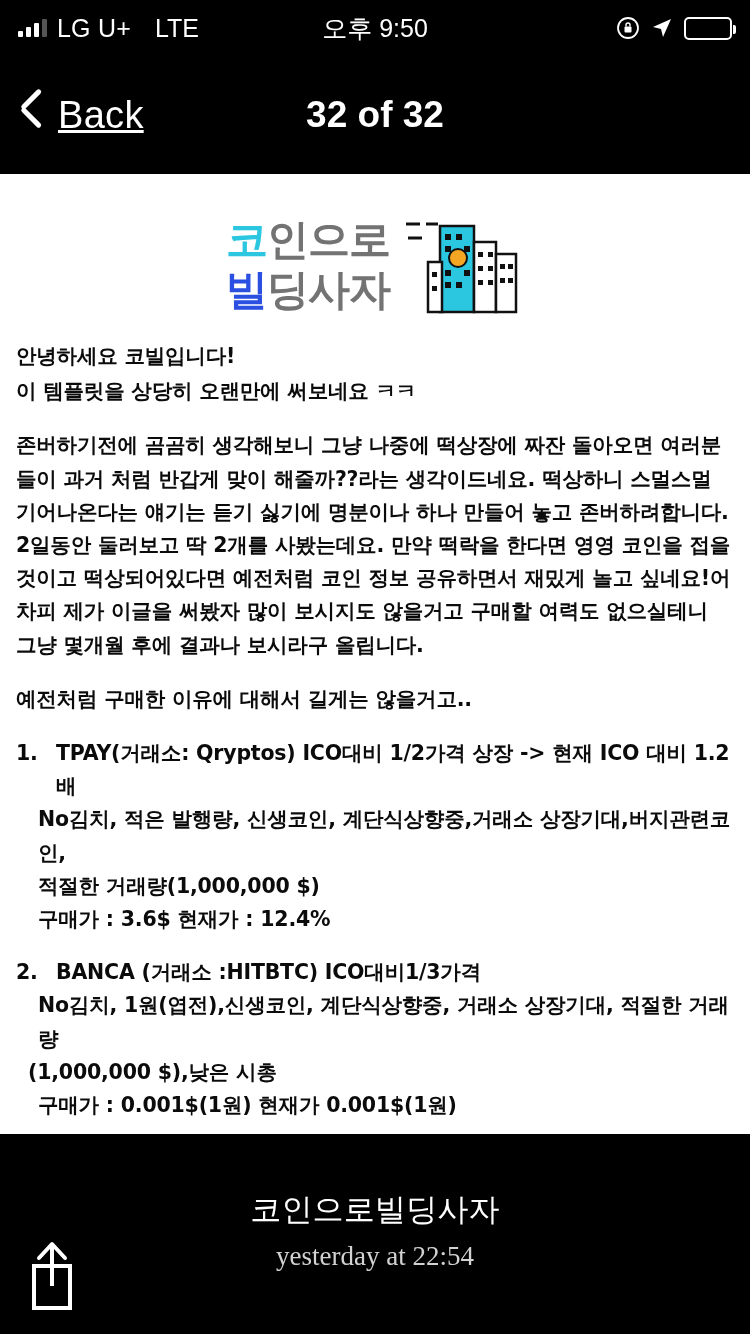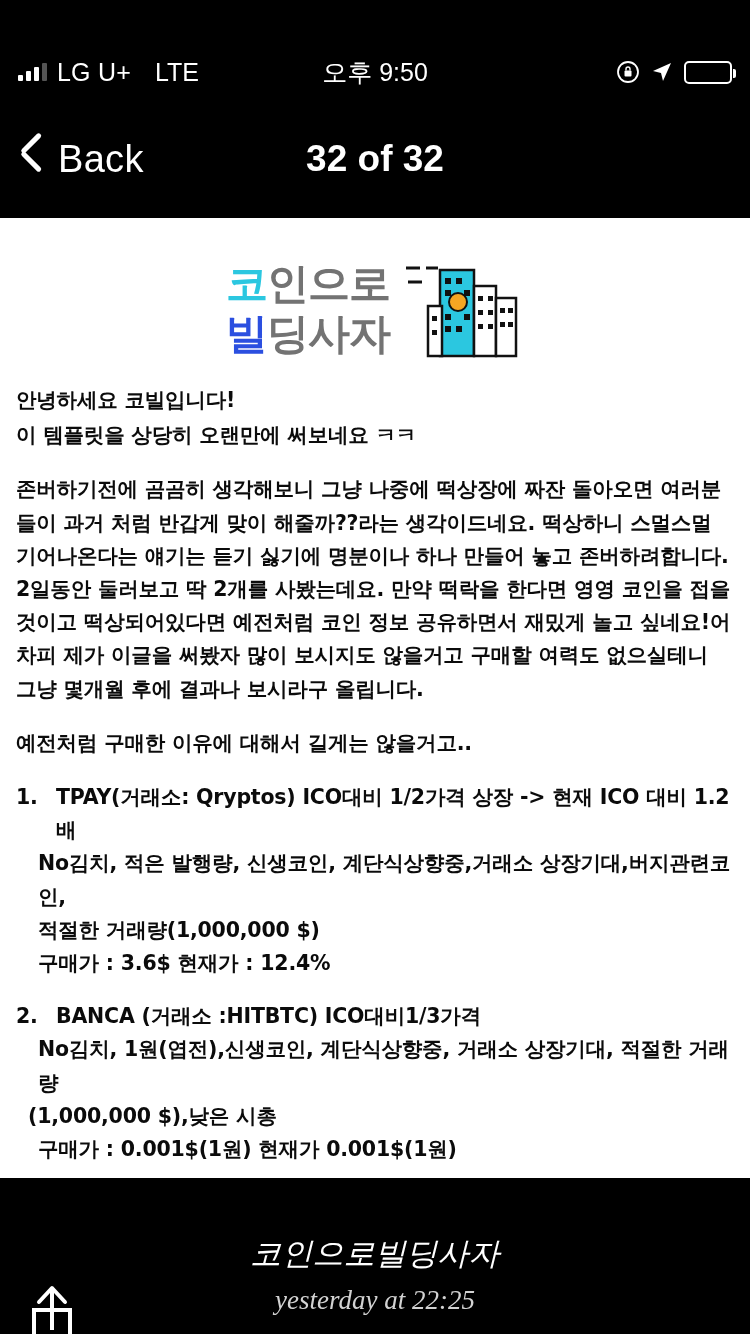--- a/index.html
+++ b/index.html
@@ -17,21 +17,20 @@
   }
 
   
   .statusbar {
     position:relative;
     height:56px;
     color:#fff;
     display:flex;
     align-items:center;
     padding:0 18px;
-    margin-top:44px;
   }
   .sb-left { display:flex; align-items:center; gap:10px; }
   .signal { display:flex; align-items:flex-end; gap:3px; height:18px; }
   .signal i { display:block; width:5px; background:#fff; border-radius:1px; }
   .signal i:nth-child(1){ height:6px; }
   .signal i:nth-child(2){ height:10px; }
   .signal i:nth-child(3){ height:14px; background:#fff; }
   .signal i:nth-child(4){ height:18px; background:#555; }
   .carrier { font-size:25px; letter-spacing:0.2px; }
   .lte { font-size:25px; margin-left:14px; }
@@ -70,21 +69,21 @@
   }
   .chev {
     width:26px; height:46px; position:relative;
   }
   .chev::before, .chev::after{
     content:""; position:absolute; left:4px; width:26px; height:5px;
     background:#fff; border-radius:3px;
   }
   .chev::before { top:14px; transform:rotate(-45deg); transform-origin:left center; }
   .chev::after  { top:14px; transform:rotate(45deg);  transform-origin:left center; }
-  .back-label { font-size:38px; font-weight:400; letter-spacing:0.3px; }
+  .back-label { font-size:38px; font-weight:400; letter-spacing:0.3px;text-decoration:underline; }
   .nav-title {
     position:absolute; left:0; right:0; top:0; height:118px;
     display:flex; align-items:center; justify-content:center;
     font-size:37px; font-weight:600; pointer-events:none;
   }
 
   
   .sheet {
     background:#fff;
     height:960px;
@@ -133,21 +132,21 @@
   .li-body { flex:1; }
   .indent { padding-left:22px; }
   .indent2 { padding-left:12px; }
 
   
   .bottombar {
     position:relative;
     height:200px;
     background:#000;
     color:#fff;
-    display:flex; align-items:center;font-style:italic;
+    display:flex; align-items:center;
   }
   .share-btn {
     position:absolute; left:24px; bottom:22px;
     width:56px; height:74px;
     cursor:pointer;
   }
   .share-btn svg { display:block; }
   .bottom-center {
     flex:1; text-align:center; padding-bottom:8px;
   }
@@ -280,17 +279,17 @@
   <div class="bottombar">
     <div class="share-btn">
       <svg width="56" height="74" viewBox="0 0 56 74">
         <rect x="10" y="28" width="36" height="42" fill="none" stroke="#fff" stroke-width="4"></rect>
         <line x1="28" y1="6" x2="28" y2="48" stroke="#fff" stroke-width="4"></line>
         <polyline points="15,20 28,6 41,20" fill="none" stroke="#fff" stroke-width="4" stroke-linejoin="round" stroke-linecap="round"></polyline>
       </svg>
     </div>
     <div class="bottom-center">
       <div class="bottom-title">코인으로빌딩사자</div>
-      <div class="bottom-sub">yesterday at 22:25</div>
+      <div class="bottom-sub">yesterday at 22:54</div>
     </div>
   </div>
 
 </div>
 
 </body></html>

